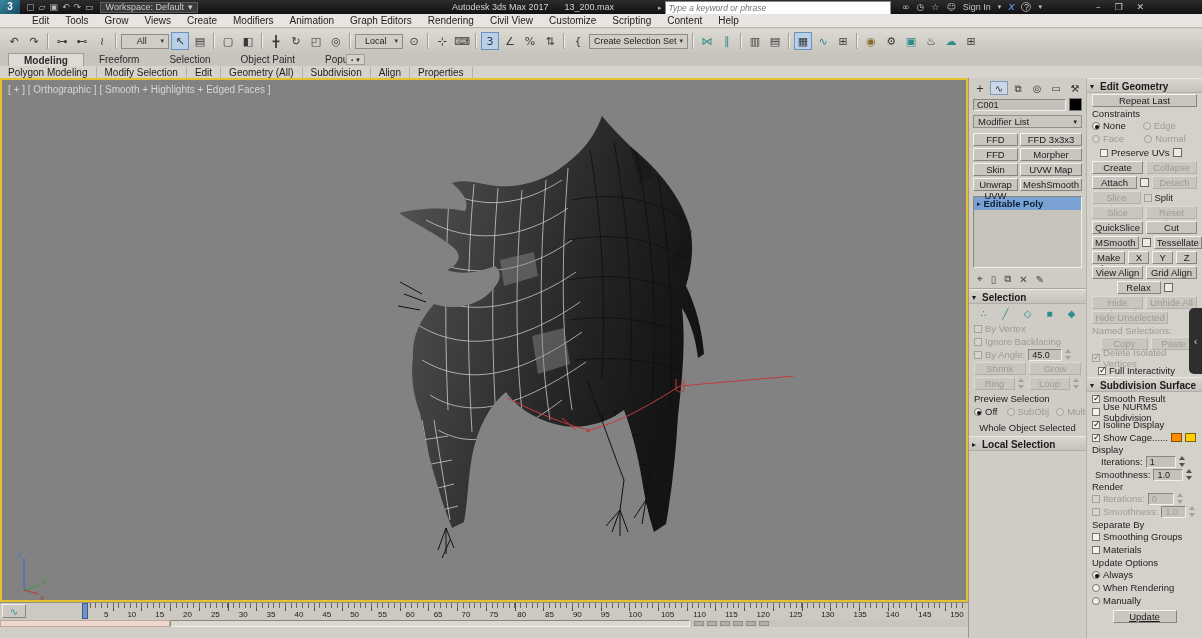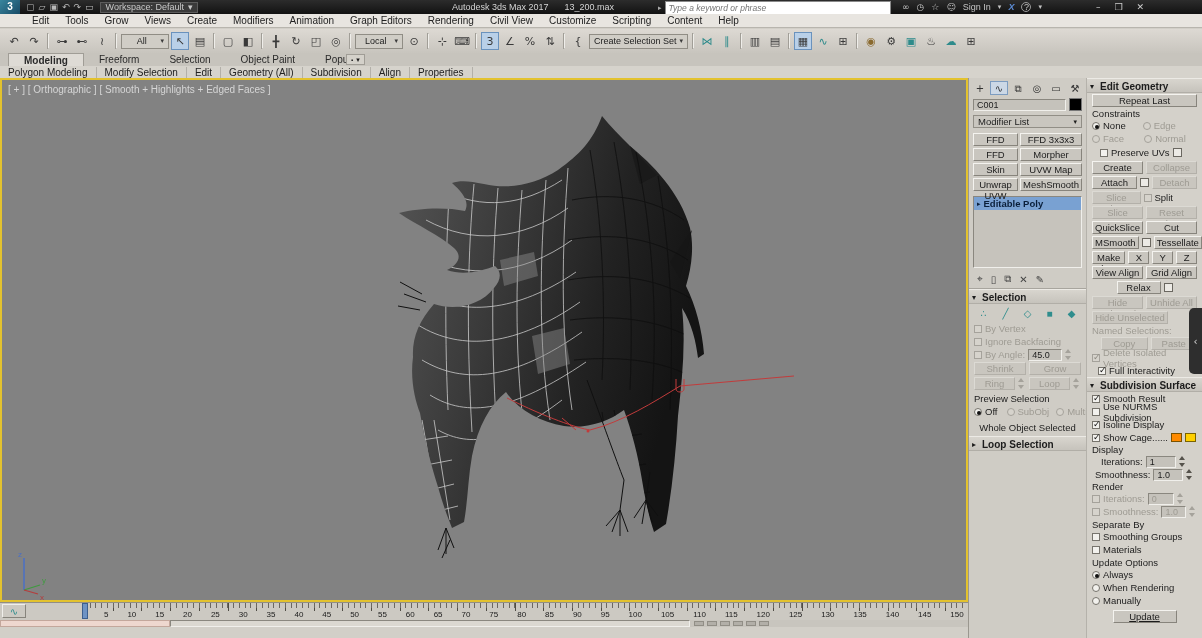--- a/index.html
+++ b/index.html
@@ -506,21 +506,21 @@
         <span class="rb on"></span>
         <span>Off</span>
         <span class="rb dis" style="margin-left:6px;"></span>
         <span class="dim">SubObj</span>
         <span class="rb dis" style="margin-left:4px;"></span>
         <span class="dim">Multi</span>
       </div>
     <div class="row center" style="height:18px;">
         <span>Whole Object Selected</span>
       </div>
-    <div class="hdr col">Loop Selection</div>
+    <div class="hdr col">Local Selection</div>
   </div>
 
   <div id="rightpanel">
     <div class="hdr">Edit Geometry</div>
     <div class="two">
         <div class="btn3d">Repeat Last</div>
       </div>
     <div class="row" style="height:11px;">
         <span>Constraints</span>
       </div>

